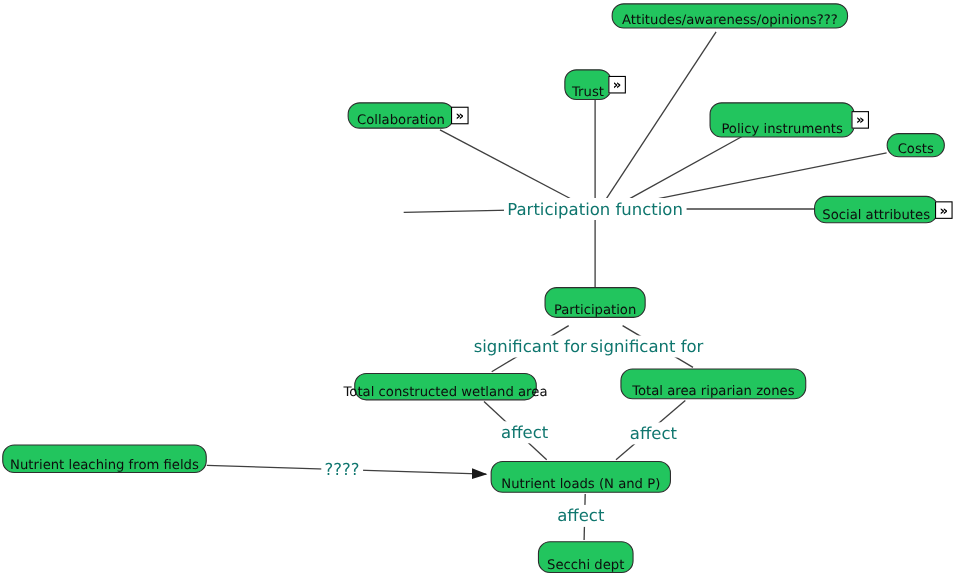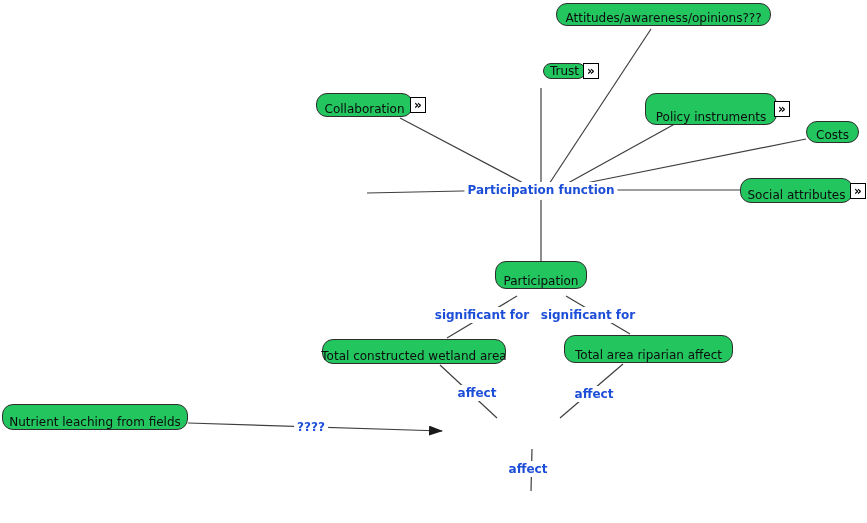--- a/index.html
+++ b/index.html
@@ -10,23 +10,22 @@
     overflow:hidden;
     font-family:"DejaVu Sans","Liberation Sans",sans-serif;
   }
   #wires{position:absolute;left:0;top:0;width:867px;height:523px;z-index:0;}
   #wires line{stroke:#3f3f3f;stroke-width:1.2;}
   .link-label{
     position:absolute;z-index:1;
     transform:translate(-50%,-50%);
     background:#ffffff;
     padding:1px 3px;
-    font-size:12px;color:#1d4ed8;
+    font-size:15px;color:#0f766e;
     white-space:nowrap;
-    font-weight:bold;
   }
   .node{
     position:absolute;z-index:2;
     box-sizing:border-box;
     background:#22c55e;
     border:1px solid #2e2e2e;
     border-radius:11px;
     display:flex;align-items:flex-end;justify-content:center;
     font-size:12px;color:#0d0d0d;
     white-space:nowrap;
@@ -76,21 +75,21 @@
   <div class="link-label" style="left:588px;top:315px">significant for</div>
   <div class="link-label" style="left:477px;top:393px">affect</div>
   <div class="link-label" style="left:594px;top:394px">affect</div>
   <div class="link-label" style="left:311px;top:427px">????</div>
   <div class="link-label" style="left:528px;top:469px">affect</div>
 
   <div class="node" style="left:556px;top:3px;width:215px;height:23px">
     <span>Attitudes/awareness/opinions???</span>
   </div>
 
-  <div class="node" style="left:543px;top:63px;width:43px;height:16px">
+  <div class="node" style="left:513px;top:63px;width:43px;height:28px">
     <span>Trust</span>
     <span class="expand">»</span>
   </div>
 
   <div class="node" style="left:316px;top:93px;width:97px;height:24px">
     <span>Collaboration</span>
     <span class="expand">»</span>
   </div>
 
   <div class="node" style="left:645px;top:93px;width:132px;height:32px">
@@ -105,27 +104,33 @@
 
   <div class="node" style="left:740px;top:178px;width:113px;height:25px">
     <span>Social attributes</span>
     <span class="expand">»</span>
   </div>
 
   <div class="node" style="left:495px;top:261px;width:92px;height:28px">
     <span>Participation</span>
   </div>
 
-  <div class="node" style="left:322px;top:339px;width:184px;height:25px">
+  <div class="node" style="left:322px;top:339px;width:166px;height:25px">
     <span>Total constructed wetland area</span>
   </div>
 
   <div class="node" style="left:564px;top:335px;width:169px;height:28px">
-    <span>Total area riparian affect</span>
+    <span>Total area riparian zones</span>
   </div>
 
   <div class="node" style="left:2px;top:404px;width:186px;height:26px">
     <span>Nutrient leaching from fields</span>
   </div>
 
+  <div class="node" style="left:446px;top:419px;width:164px;height:29px">
+    <span>Nutrient loads (N and P)</span>
+  </div>
 
+  <div class="node" style="left:489px;top:492px;width:87px;height:29px">
+    <span>Secchi dept</span>
+  </div>
 
 </div>
 
 </body></html>

